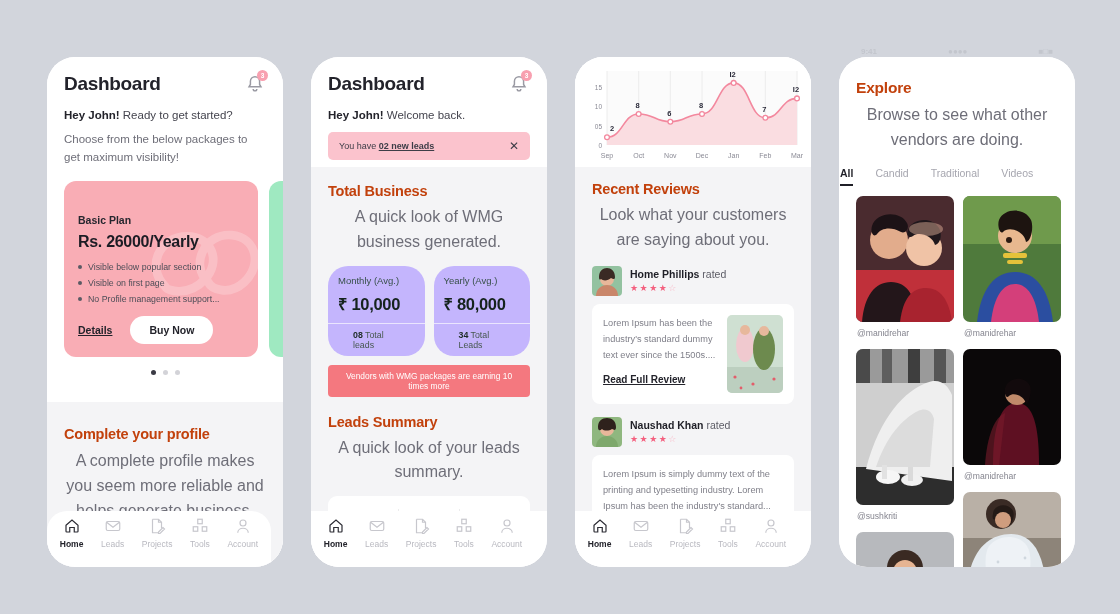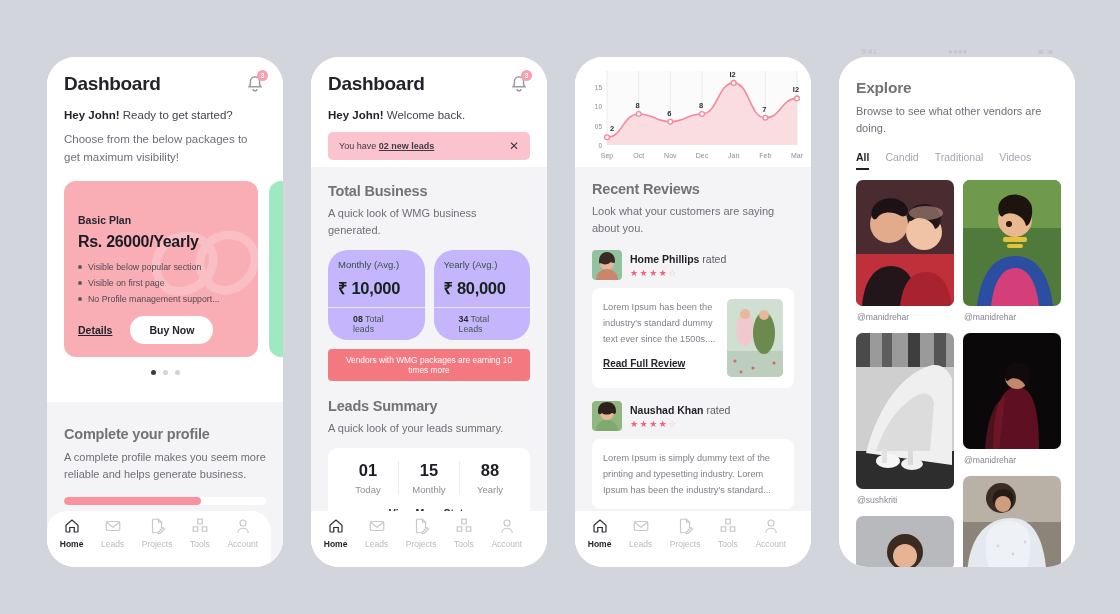--- a/index.html
+++ b/index.html
@@ -21,22 +21,22 @@
   }
   #phone1 { left: 47px;  top: 57px; }
   #phone2 { left: 311px; top: 57px; }
   #phone3 { left: 575px; top: 57px; }
   #phone4 { left: 839px; top: 57px; }
 
   .screen { position: relative; width: 100%; height: 100%; overflow: hidden; background: #fff; }
 
   
   .title-lg { font-size: 19px; font-weight: 700; color: #23232b; letter-spacing: -.3px; }
-  .title-md { font-size: 14.5px; font-weight: 700; color: #737373; letter-spacing: -.2px; }
-  .body-sm  { font-size: 11px; color: #6e6e78; line-height: 1.55; }
+  .title-md { font-size: 14.5px; font-weight: 700; color: #c2410c; letter-spacing: -.2px; }
+  .body-sm  { font-size: 16px; color: #6e6e78; line-height: 1.55; text-align: center; }
   .bold-ink { font-weight: 700; color: #23232b; }
 
   
   .bell-wrap { position: relative; width: 22px; height: 22px; }
   .bell-badge {
     position: absolute; right: -2px; top: -3px;
     width: 11px; height: 11px; border-radius: 50%;
     background: #f8a0b0; color: #fff; font-size: 6.5px;
     display: flex; align-items: center; justify-content: center; font-weight: 700;
   }
@@ -137,21 +137,21 @@
   .rev-link { display: inline-block; margin-top: 11px; font-size: 10px; font-weight: 700; color: #23232b; text-decoration: underline; cursor: pointer; }
   .rev-thumb { width: 56px; height: 78px; border-radius: 5px; overflow: hidden; flex: none; }
 
   
   .statusbar {
     position: absolute; left: 839px; top: 47px; width: 236px; height: 14px;
     display: flex; justify-content: space-between; padding: 0 22px;
     font-size: 8px; color: #c3c6cd; font-weight: 700;
   }
   .s4-head { padding: 22px 17px 0 17px; }
-  .tabs { display: flex; gap: 16px; padding: 0 17px; margin-top: 14px; }
+  .tabs { display: flex; gap: 22px; padding: 0 1px; margin-top: 14px; }
   .tab { font-size: 10.5px; color: #a6a6af; padding-bottom: 5px; cursor: pointer; }
   .tab.active { color: #1f1f27; font-weight: 700; border-bottom: 2px solid #1f1f27; }
   .grid { padding: 10px 17px 0 17px; display: flex; gap: 9px; justify-content: space-between; }
   .gcol { flex: 1; display: flex; flex-direction: column; gap: 4px; }
   .gtile { border-radius: 7px; overflow: hidden; width: 100%; }
   .handle { font-size: 8.6px; color: #85858f; margin: 2px 0 7px 1px; }
 
   svg { display: block; }
 </style>
 </head>

